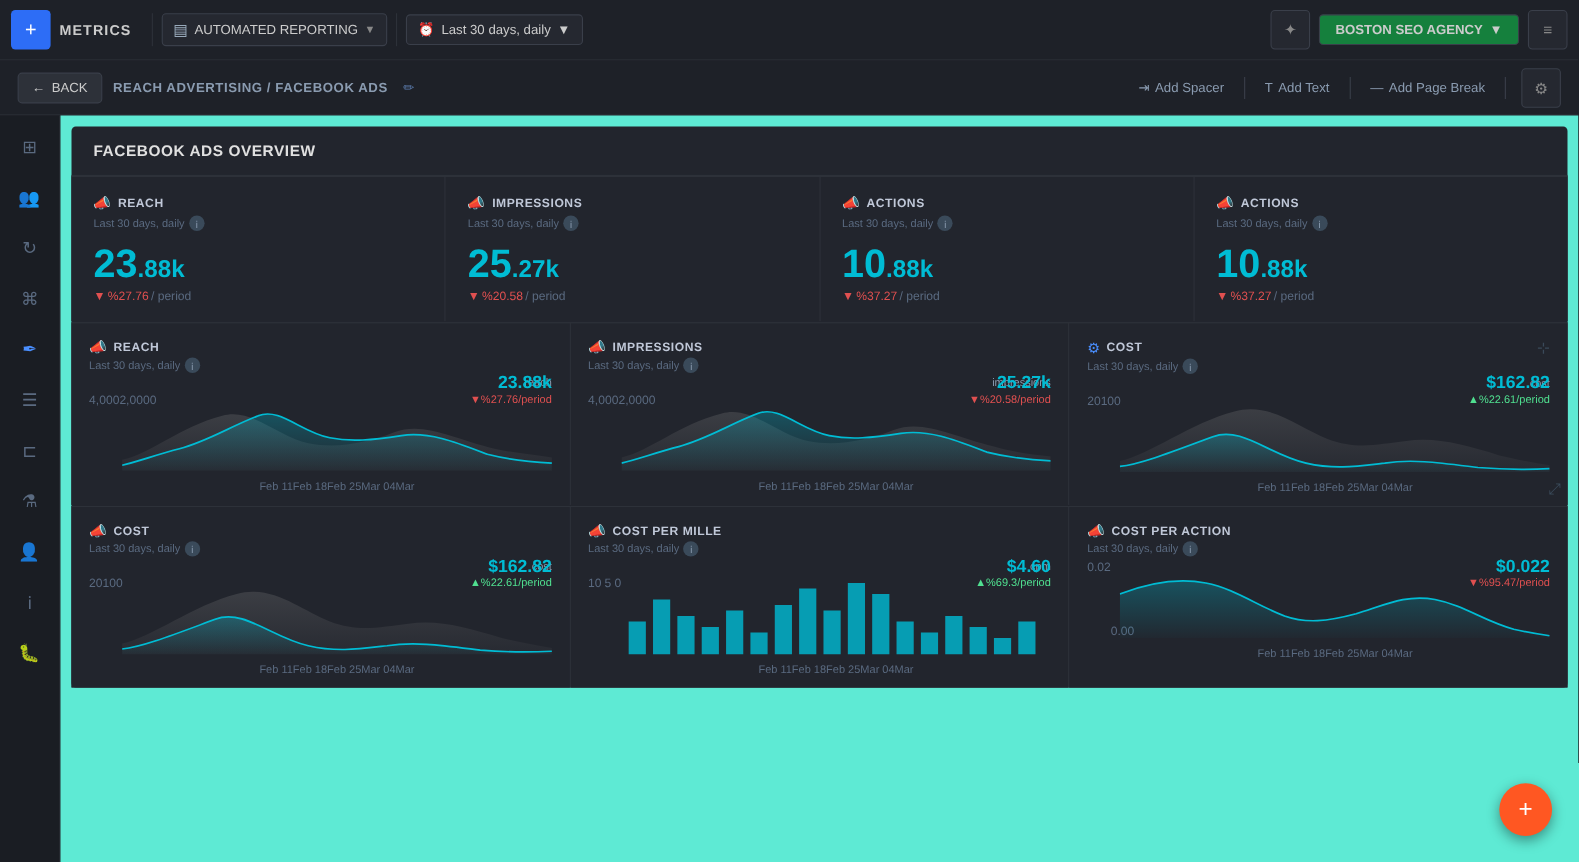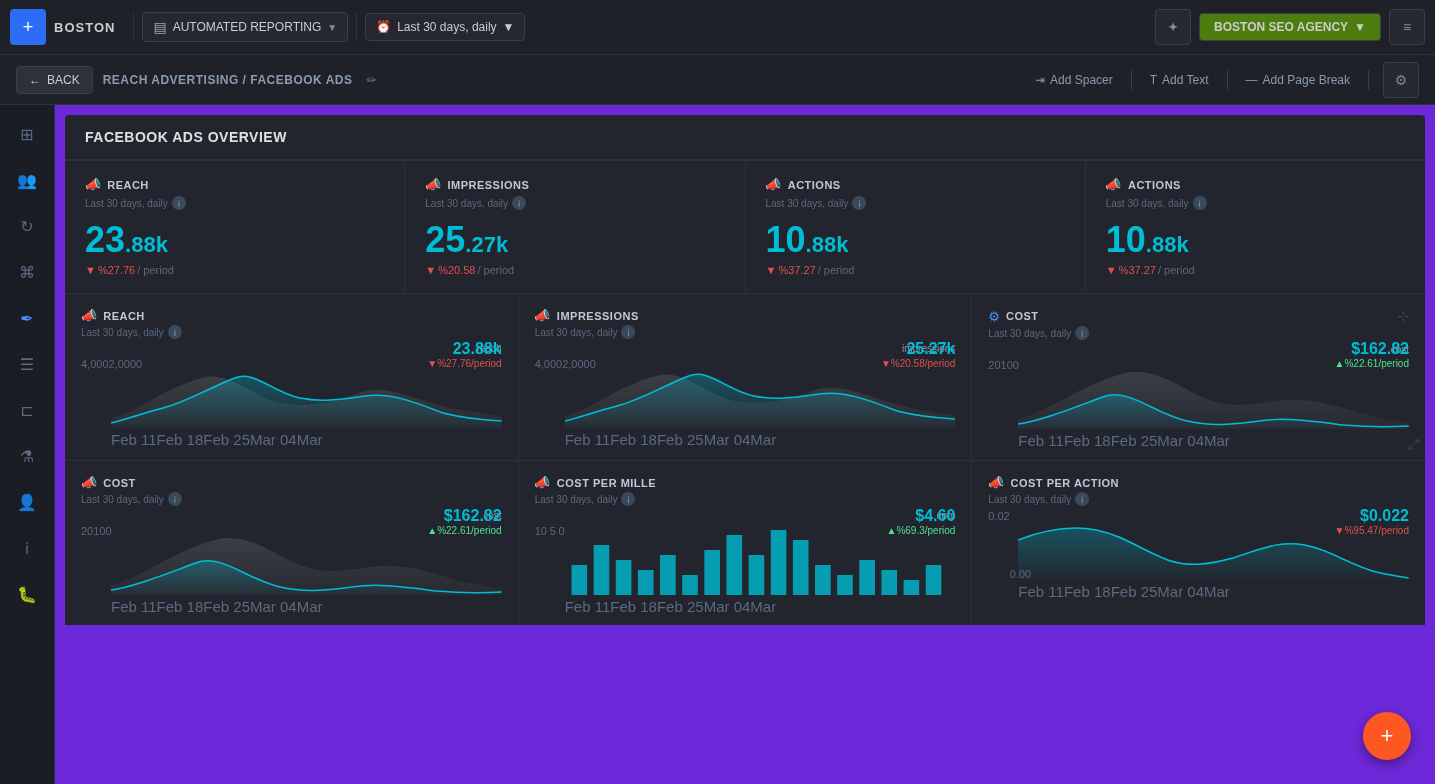--- a/index.html
+++ b/index.html
@@ -64,21 +64,21 @@
     .nav-icon-btn {
       width: 36px; height: 36px;
       background: #252830;
       border: 1px solid #3a3f4a;
       border-radius: 4px;
       display: flex; align-items: center; justify-content: center;
       cursor: pointer; color: #888; font-size: 14px;
     }
     .nav-agency {
       display: flex; align-items: center; gap: 6px;
-      background: #4d7c0f;
+      background: #15803d;
       border: 1px solid #3a3f4a;
       border-radius: 4px;
       padding: 6px 14px;
       cursor: pointer; color: #ccc; font-size: 12px; font-weight: 600;
     }
 
     
     .second-bar {
       height: 50px;
       background: #1e2128;
@@ -133,21 +133,21 @@
       cursor: pointer;
       color: #5a6a80;
       font-size: 16px;
     }
     .sidebar-icon.active { color: #4a8fff; }
 
     
     .main {
       flex: 1;
       overflow-y: auto;
-      background: #6d28d9;
+      background: #5eead4;
       padding: 0;
     }
     .main::-webkit-scrollbar { width: 6px; }
     .main::-webkit-scrollbar-track { background: #1a1d23; }
     .main::-webkit-scrollbar-thumb { background: #3a3f4a; border-radius: 3px; }
 
     
     .report-panel {
       background: #22252d;
       margin: 10px 10px 0 10px;
@@ -256,22 +256,22 @@
       position: absolute;
       left: 0; top: 0; bottom: 20px;
       width: 30px;
       display: flex; flex-direction: row;
       justify-content: space-between;
       font-size: 11px; color: #5a6a80;
     }
     .x-labels {
       position: absolute;
       bottom: 0; left: 30px; right: 0;
-      display: flex; justify-content: flex-start;
-      font-size: 15px; color: #5a6a80;
+      display: flex; justify-content: center;
+      font-size: 10px; color: #5a6a80;
     }
     .chart-svg-wrap {
       position: absolute;
       left: 30px; right: 0;
       top: 0; bottom: 20px;
     }
     .chart-svg-wrap svg {
       width: 100%; height: 100%;
     }
     .drag-icon {
@@ -303,21 +303,21 @@
       font-size: 9px; color: #8a9bb0;
     }
   </style>
 </head>
 <body>
 
 <div class="top-nav">
   <div class="nav-btn-plus">
     <span>+</span>
   </div>
-  <span class="nav-metrics">BOSTON</span>
+  <span class="nav-metrics">METRICS</span>
   <div class="nav-separator"></div>
   <div class="nav-dropdown">
     <span class="doc-icon">▤</span>
     <span>AUTOMATED REPORTING</span>
     <span class="arrow">▼</span>
   </div>
   <div class="nav-separator"></div>
   <div class="nav-time">
     <span style="color:#5a8a9a">⏰</span>
     <span>Last 30 days, daily</span>

